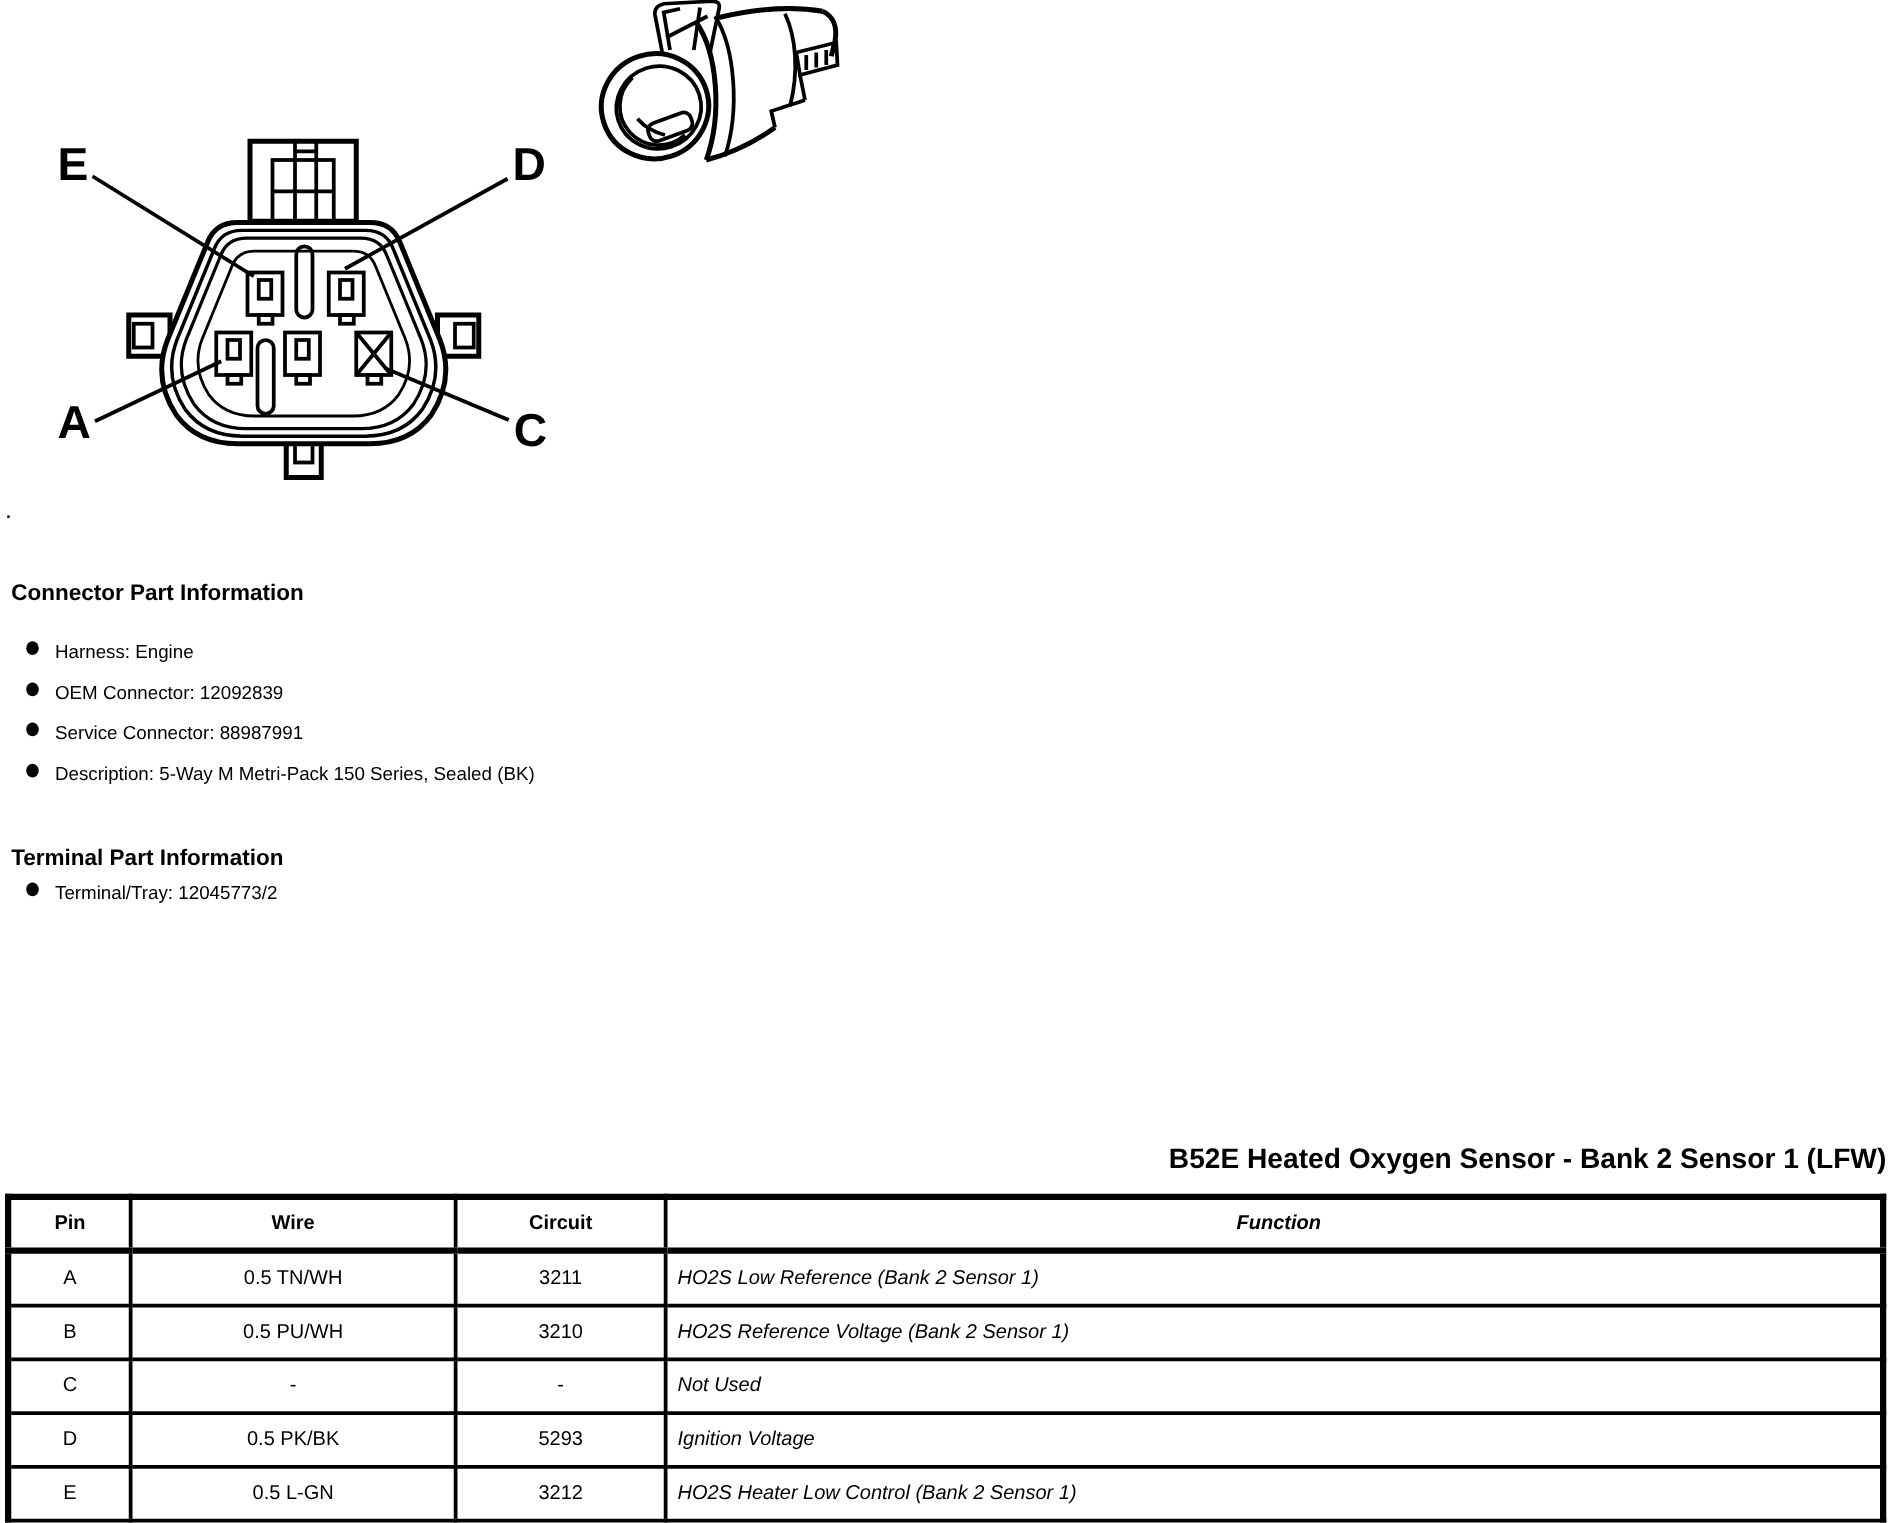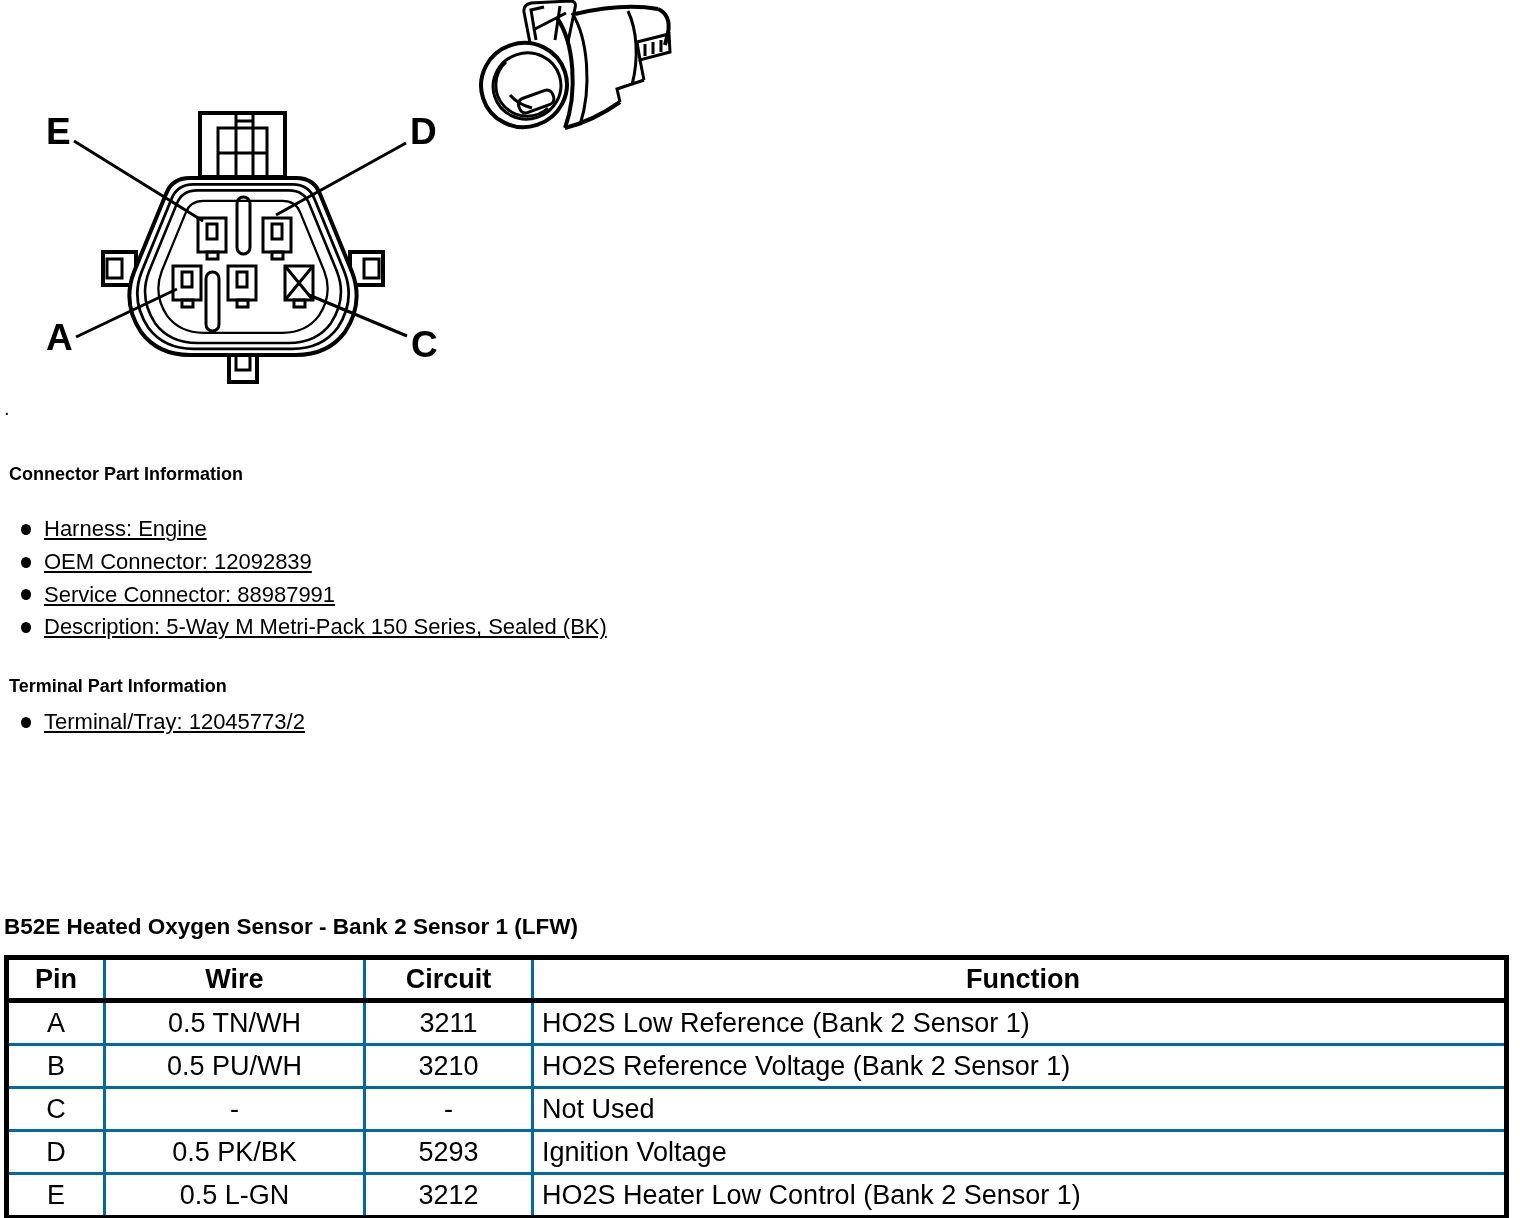--- a/index.html
+++ b/index.html
@@ -12,30 +12,30 @@
   #diagram-svg{left:0;top:0;width:1520px;height:450px;}
   .stray{left:4px;top:398px;font-size:20px;line-height:20px;}
   
   .sec-head{left:9px;font-size:18px;font-weight:bold;white-space:nowrap;}
   #h-connector{top:464px;}
   #h-terminal{top:676px;}
   
   .blist{list-style:none;margin:0;padding:0;left:21px;}
   #list-connector{top:513px;}
   #list-terminal{top:706px;}
-  .blist li{height:32.7px;display:flex;align-items:center;font-size:22px;white-space:nowrap;text-decoration:underline;}
+  .blist li{height:32.7px;display:flex;align-items:flex-start;font-size:15px;white-space:nowrap;}
   .blt{width:10px;height:11px;border-radius:50%;background:#000;margin-right:13px;flex:0 0 auto;}
   
-  .tbl-title{left:4px;top:914px;width:1505px;text-align:left;font-size:22.5px;font-weight:bold;}
+  .tbl-title{left:4px;top:914px;width:1505px;text-align:right;font-size:22.5px;font-weight:bold;}
   #pinout{left:4px;top:955px;width:1505px;border-collapse:collapse;table-layout:fixed;
           border:5px solid #000;}
-  #pinout th,#pinout td{border:3px solid #0369a1;font-size:27px;height:40px;
+  #pinout th,#pinout td{border:3px solid #000000;font-size:16px;height:40px;
           text-align:center;padding:0;overflow:hidden;white-space:nowrap;}
   #pinout thead th{font-weight:bold;border-bottom:5px solid #000;height:38px;}
-  #pinout td.fn,#pinout th.fn{text-align:left;padding-left:8px;}
+  #pinout td.fn,#pinout th.fn{text-align:left;padding-left:8px;font-style:italic;}
   #pinout th.fn{text-align:center;}
   
   .ln{stroke:#000;fill:none;}
   .lw4{stroke-width:4px;}
   .lw3{stroke-width:3px;}
   .wfill{fill:#ffffff;}
   .pinlbl{font-family:"Liberation Sans",sans-serif;font-size:37px;font-weight:bold;fill:#000;}
 </style>
 </head>
 <body>

